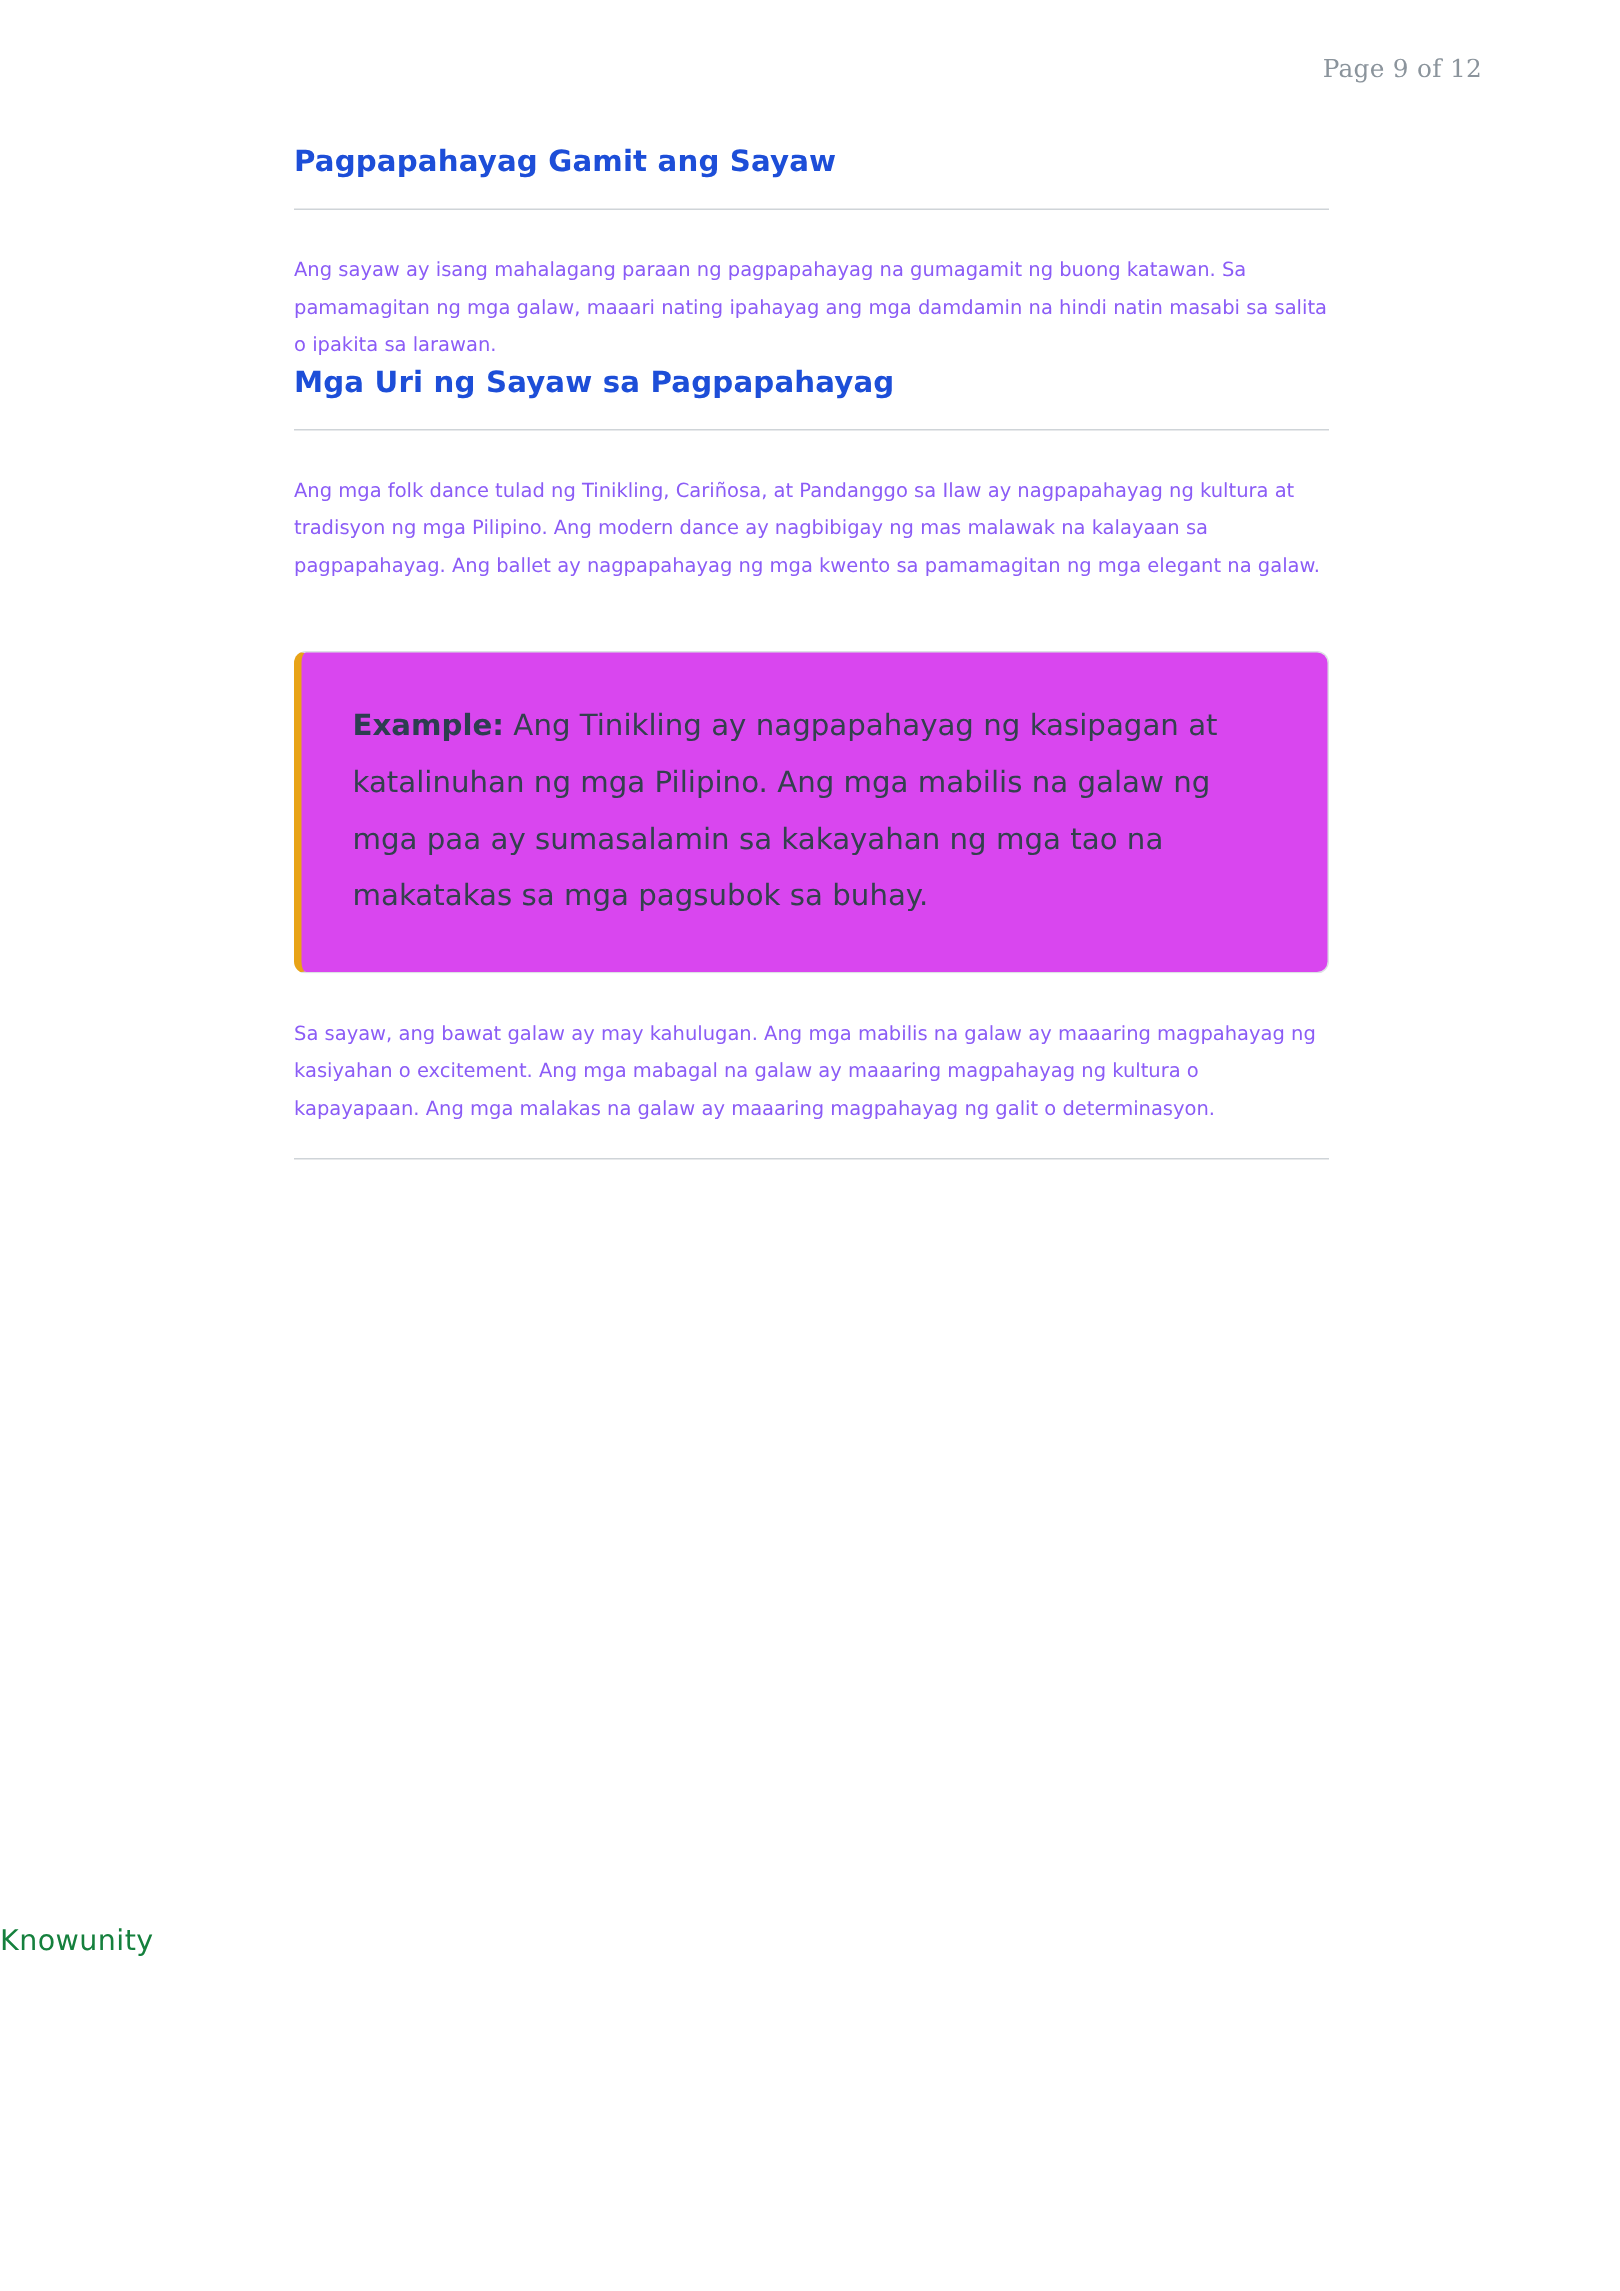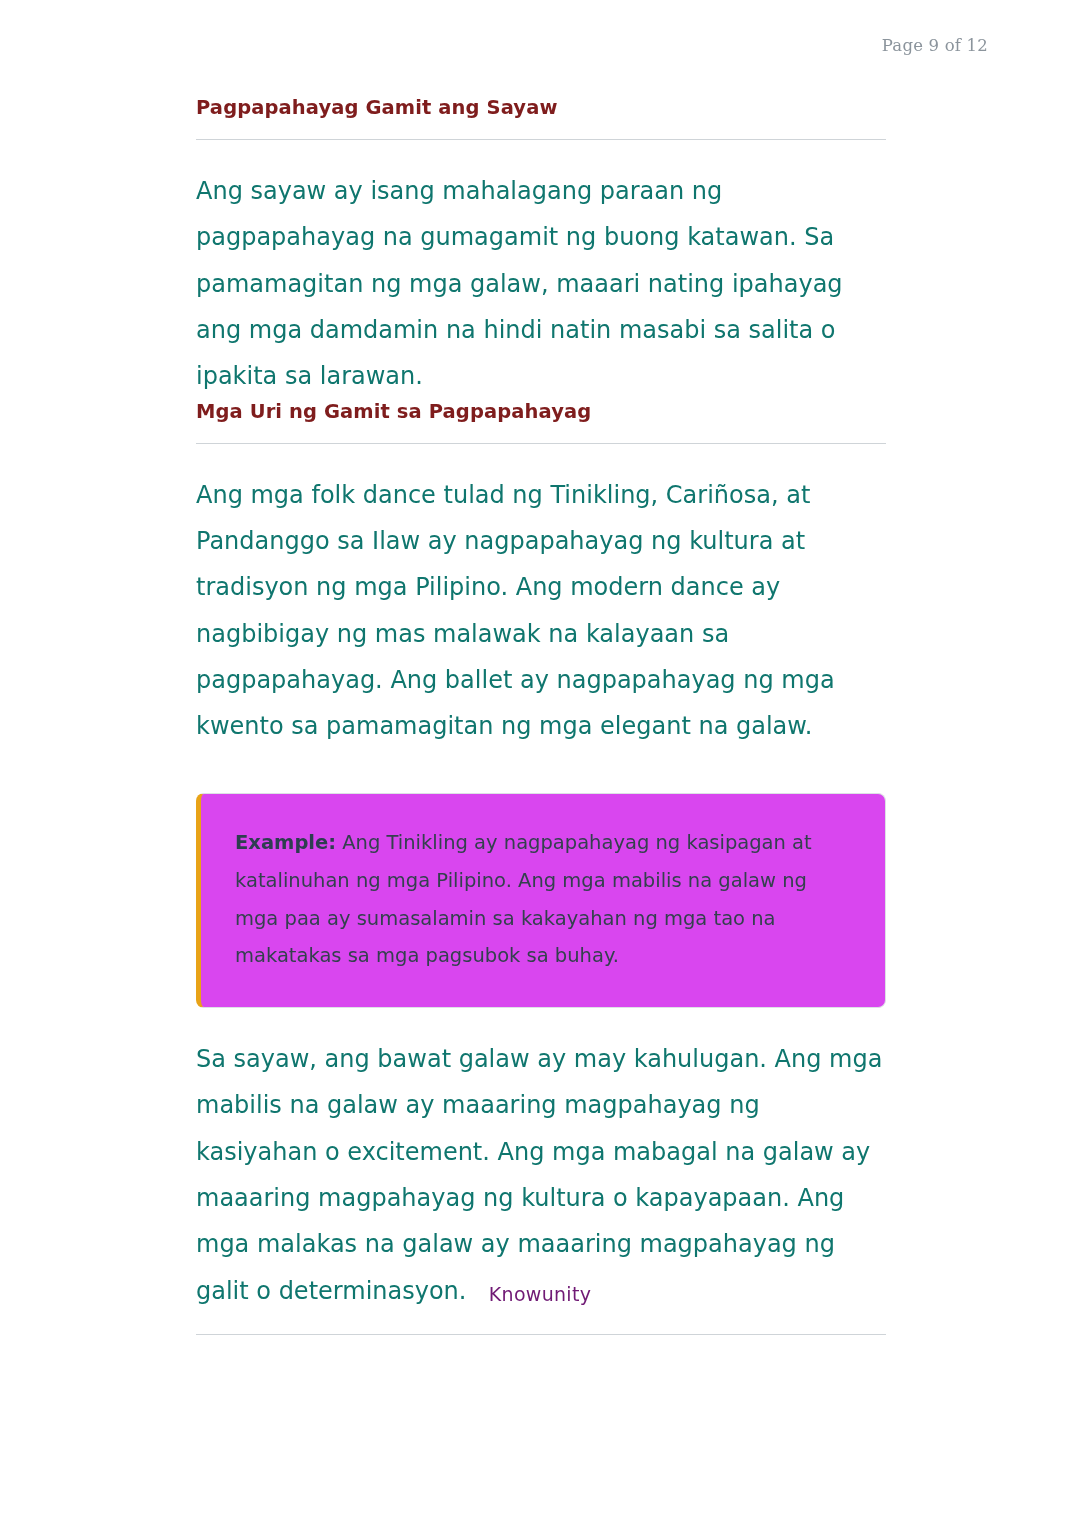--- a/index.html
+++ b/index.html
@@ -32,34 +32,34 @@
   }
   .content {
     position: absolute;
     top: 96px;
     left: 196px;
     width: 690px;
   }
   h2.section-title {
     font-size: 19.5px;
     font-weight: bold;
-    color: #7f1d1d;
+    color: #1d4ed8;
     margin: 0 0 0 0;
     letter-spacing: 0.1px;
   }
   .rule {
     border: 0;
     border-top: 1px solid #cfd4d8;
     margin: 20px 0 0 0;
     width: 100%;
   }
   p.body-text {
-    font-size: 24px;
+    font-size: 13px;
     line-height: 1.93;
-    color: #0f766e;
+    color: #8b5cf6;
     margin: 28px 0 0 0;
     font-weight: 400;
   }
   .block-gap-large {
     margin-top: 44px;
   }
   .example-box {
     margin-top: 44px;
     border: 1px solid #dde1e5;
     border-left: 5px solid #e8a317;
@@ -76,40 +76,39 @@
   }
   .example-label {
     font-weight: bold;
     color: #2d3e50;
   }
   .footer-brand {
     position: absolute;
     bottom: 44px;
     left: 0;
     width: 100%;
-    text-align: center;
     font-size: 19px;
-    color: #701a75;
+    color: #15803d;
     letter-spacing: 0.3px;
   }
 </style>
 </head>
 <body>
 
 <div class="page">
 
   <div class="page-header">Page 9 of 12</div>
 
   <div class="content">
 
     <h2 class="section-title">Pagpapahayag Gamit ang Sayaw</h2>
     <hr class="rule">
     <p class="body-text">Ang sayaw ay isang mahalagang paraan ng pagpapahayag na gumagamit ng buong katawan. Sa pamamagitan ng mga galaw, maaari nating ipahayag ang mga damdamin na hindi natin masabi sa salita o ipakita sa larawan.</p>
 
-    <h2 class="section-title block-gap-large">Mga Uri ng Gamit sa Pagpapahayag</h2>
+    <h2 class="section-title block-gap-large">Mga Uri ng Sayaw sa Pagpapahayag</h2>
     <hr class="rule">
     <p class="body-text">Ang mga folk dance tulad ng Tinikling, Cariñosa, at Pandanggo sa Ilaw ay nagpapahayag ng kultura at tradisyon ng mga Pilipino. Ang modern dance ay nagbibigay ng mas malawak na kalayaan sa pagpapahayag. Ang ballet ay nagpapahayag ng mga kwento sa pamamagitan ng mga elegant na galaw.</p>
 
     <div class="example-box">
       <p><span class="example-label">Example:</span><span> Ang Tinikling ay nagpapahayag ng kasipagan at katalinuhan ng mga Pilipino. Ang mga mabilis na galaw ng mga paa ay sumasalamin sa kakayahan ng mga tao na makatakas sa mga pagsubok sa buhay.</span></p>
     </div>
 
     <p class="body-text block-gap-large">Sa sayaw, ang bawat galaw ay may kahulugan. Ang mga mabilis na galaw ay maaaring magpahayag ng kasiyahan o excitement. Ang mga mabagal na galaw ay maaaring magpahayag ng kultura o kapayapaan. Ang mga malakas na galaw ay maaaring magpahayag ng galit o determinasyon.</p>
 
     <hr class="rule">

